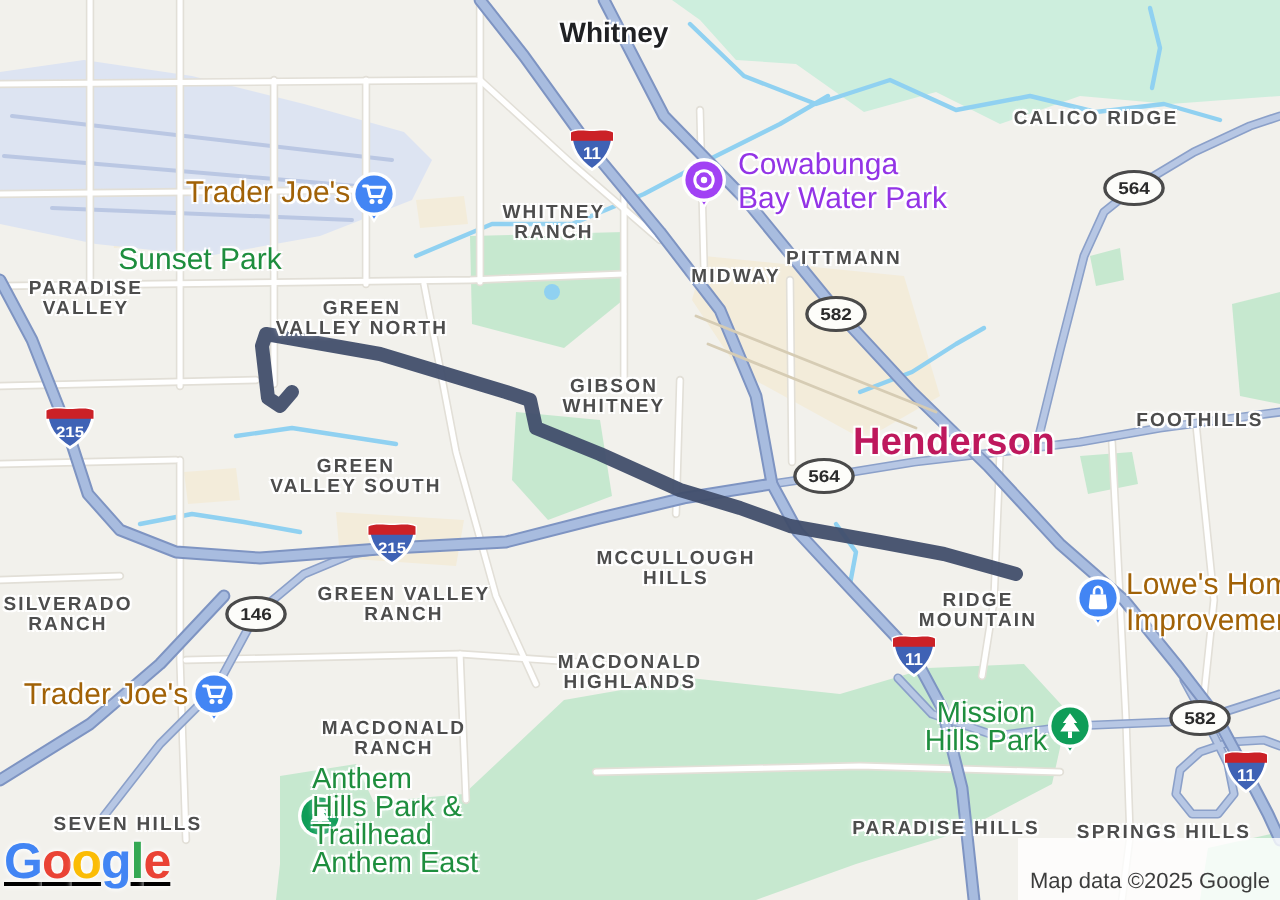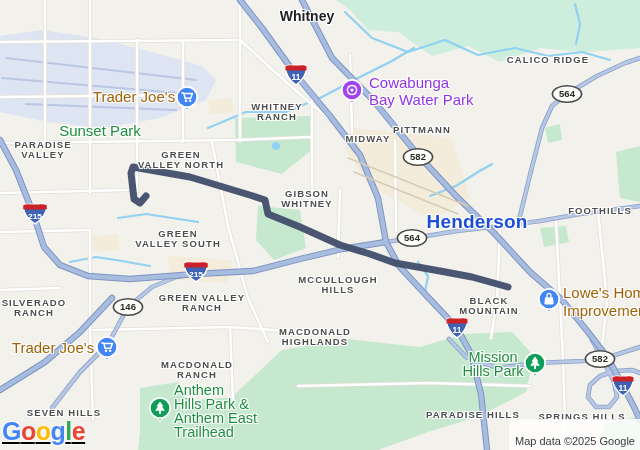--- a/index.html
+++ b/index.html
@@ -2,21 +2,21 @@
 <html><head>
 <meta charset="utf-8">
 <style>
   html,body{margin:0;padding:0;background:#ddd;font-family:"Liberation Sans",sans-serif;}
   #map{position:relative;width:640px;height:450px;overflow:hidden;background:#f2f1ec;}
   #map svg{position:absolute;left:0;top:0;}
   #labels{position:absolute;left:0;top:0;width:508px;height:450px;}
   .lbl{position:absolute;white-space:nowrap;text-align:center;transform:translate(-50%,-50%);
        text-shadow:-1px -1px 0 #fff,1px -1px 0 #fff,-1px 1px 0 #fff,1px 1px 0 #fff,0 0 3px #fff;}
   .lbl.left{transform:translate(0,-50%);text-align:left;}
-  .lbl-city-major{font-size:19px;font-weight:600;color:#1d4ed8;letter-spacing:.2px;}
+  .lbl-city-major{font-size:19px;font-weight:600;color:#be185d;letter-spacing:.2px;}
   .lbl-city{font-size:14px;font-weight:600;color:#202124;}
   .lbl-area{font-size:9.5px;font-weight:bold;color:#4d4d4d;letter-spacing:1.1px;line-height:10px;}
   .lbl-park{font-size:15px;color:#1e8e3e;line-height:15px;}
   .lbl-park.lh14{line-height:14px;font-size:14.5px;}
   .lbl-poi-blue{font-size:15px;color:#a16207;line-height:18px;}
   .lbl-poi-purple{font-size:15px;color:#9334e6;line-height:17px;}
   #google-logo{position:absolute;left:2px;bottom:4px;font-size:25px;font-weight:bold;
        letter-spacing:-.5px;text-shadow:0 0 2px #fff,0 0 3px #fff;text-decoration:underline;}
   #attribution{position:absolute;right:0;bottom:0;background:rgba(255,255,255,.8);
        font-size:11px;color:#3c3c3c;padding:16px 5px 3px 6px;}
@@ -295,46 +295,46 @@
       </div>
       <div class="lbl lbl-area" style="left: 34px; top: 308px;">
         <div>SILVERADO</div>
         <div>RANCH</div>
       </div>
       <div class="lbl lbl-area" style="left: 202px; top: 303px;">
         <div>GREEN VALLEY</div>
         <div>RANCH</div>
       </div>
       <div class="lbl lbl-area" style="left: 489px; top: 306px;">
-        <div>BLACK</div>
+        <div>RIDGE</div>
         <div>MOUNTAIN</div>
       </div>
       <div class="lbl lbl-poi-blue left" style="left: 563px; top: 302px;">
         <div>Lowe's Home</div>
         <div>Improvement</div>
       </div>
       <div class="lbl lbl-poi-blue" style="left: 53px; top: 348px;">
         <div>Trader Joe's</div>
       </div>
       <div class="lbl lbl-area" style="left: 64px; top: 413px;">
         <div>SEVEN HILLS</div>
       </div>
       <div class="lbl lbl-area" style="left: 315px; top: 337px;">
         <div>MACDONALD</div>
         <div>HIGHLANDS</div>
       </div>
       <div class="lbl lbl-area" style="left: 197px; top: 370px;">
         <div>MACDONALD</div>
         <div>RANCH</div>
       </div>
-      <div class="lbl lbl-park lh14 left" style="left: 174px; top: 411px;">
+      <div class="lbl lbl-park lh14 left" style="left: 156px; top: 411px;">
         <div>Anthem</div>
         <div>Hills Park &amp;</div>
+        <div>Trailhead</div>
         <div>Anthem East</div>
-        <div>Trailhead</div>
       </div>
       <div class="lbl lbl-area" style="left: 473px; top: 387px; margin-top: 28px;">
         <div>PARADISE HILLS</div>
       </div>
       <div class="lbl lbl-park lh14" style="left: 493px; top: 364px;">
         <div>Mission</div>
         <div>Hills Park</div>
       </div>
       <div class="lbl lbl-area" style="left: 582px; top: 417px;">
         <div>SPRINGS HILLS</div>

